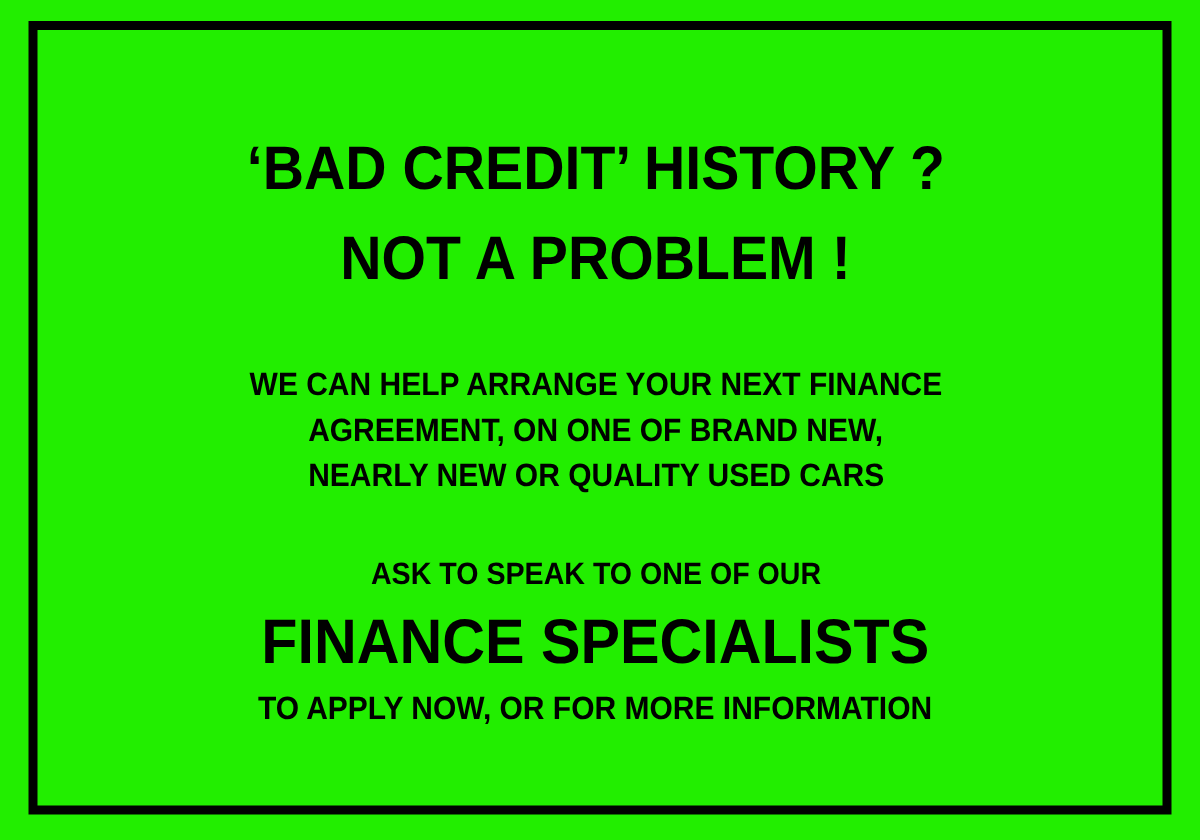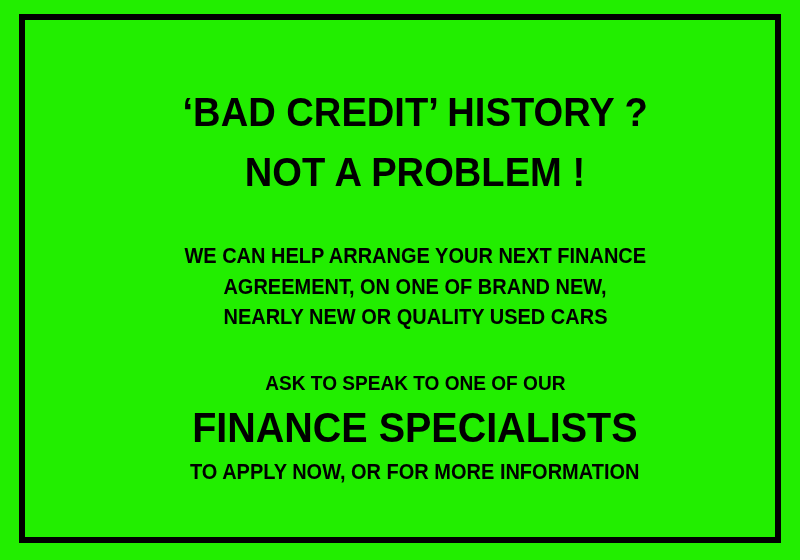--- a/index.html
+++ b/index.html
@@ -28,21 +28,21 @@
     top: 14px;
     width: 762px;
     height: 529px;
     border: 6px solid #000000;
     box-sizing: border-box;
     pointer-events: none;
   }
 
   #content {
     position: absolute;
-    left: 34px;
+    left: 16px;
     top: 14px;
     width: 762px;
     height: 529px;
     box-sizing: border-box;
     display: flex;
     flex-direction: column;
     align-items: center;
   }
 
   .line {

